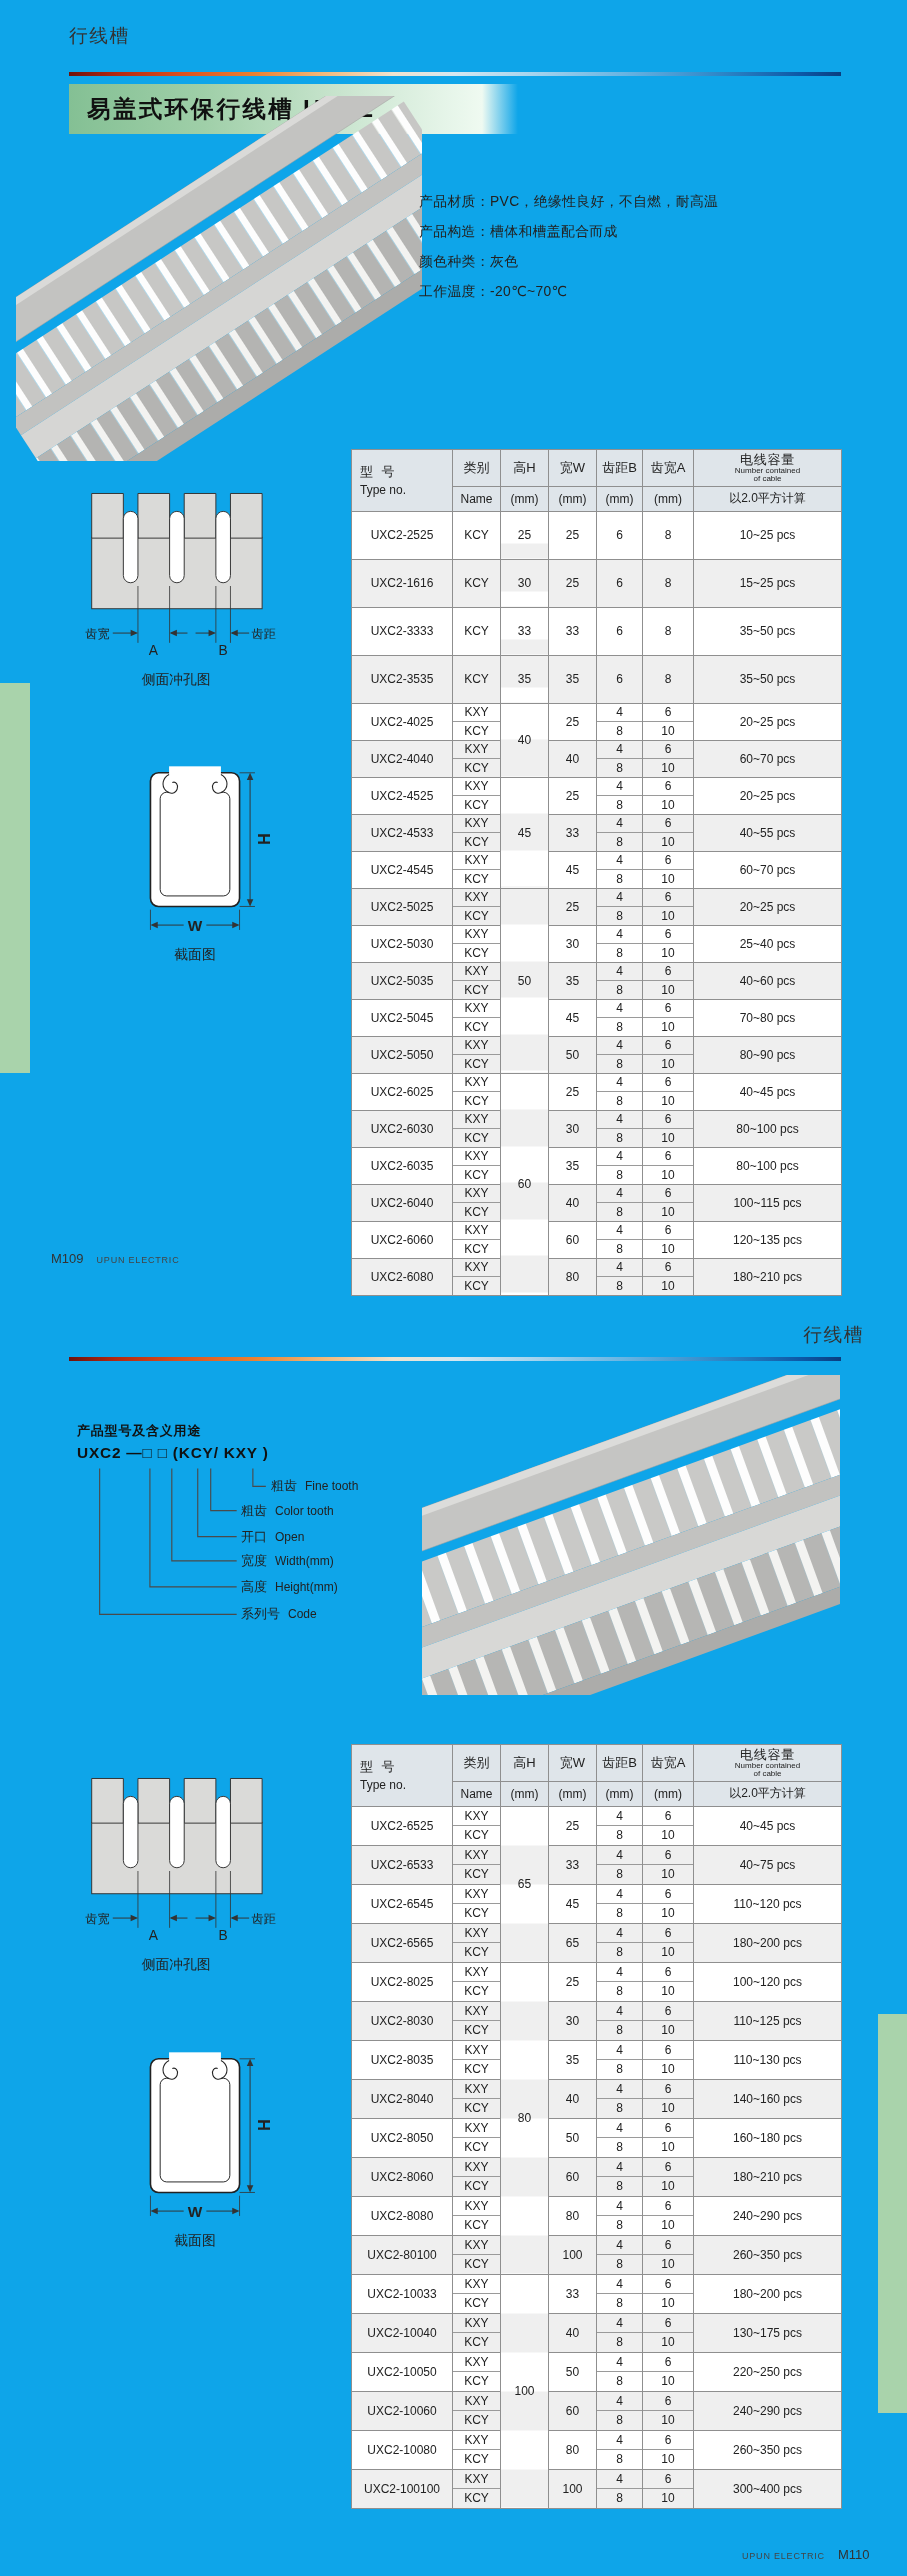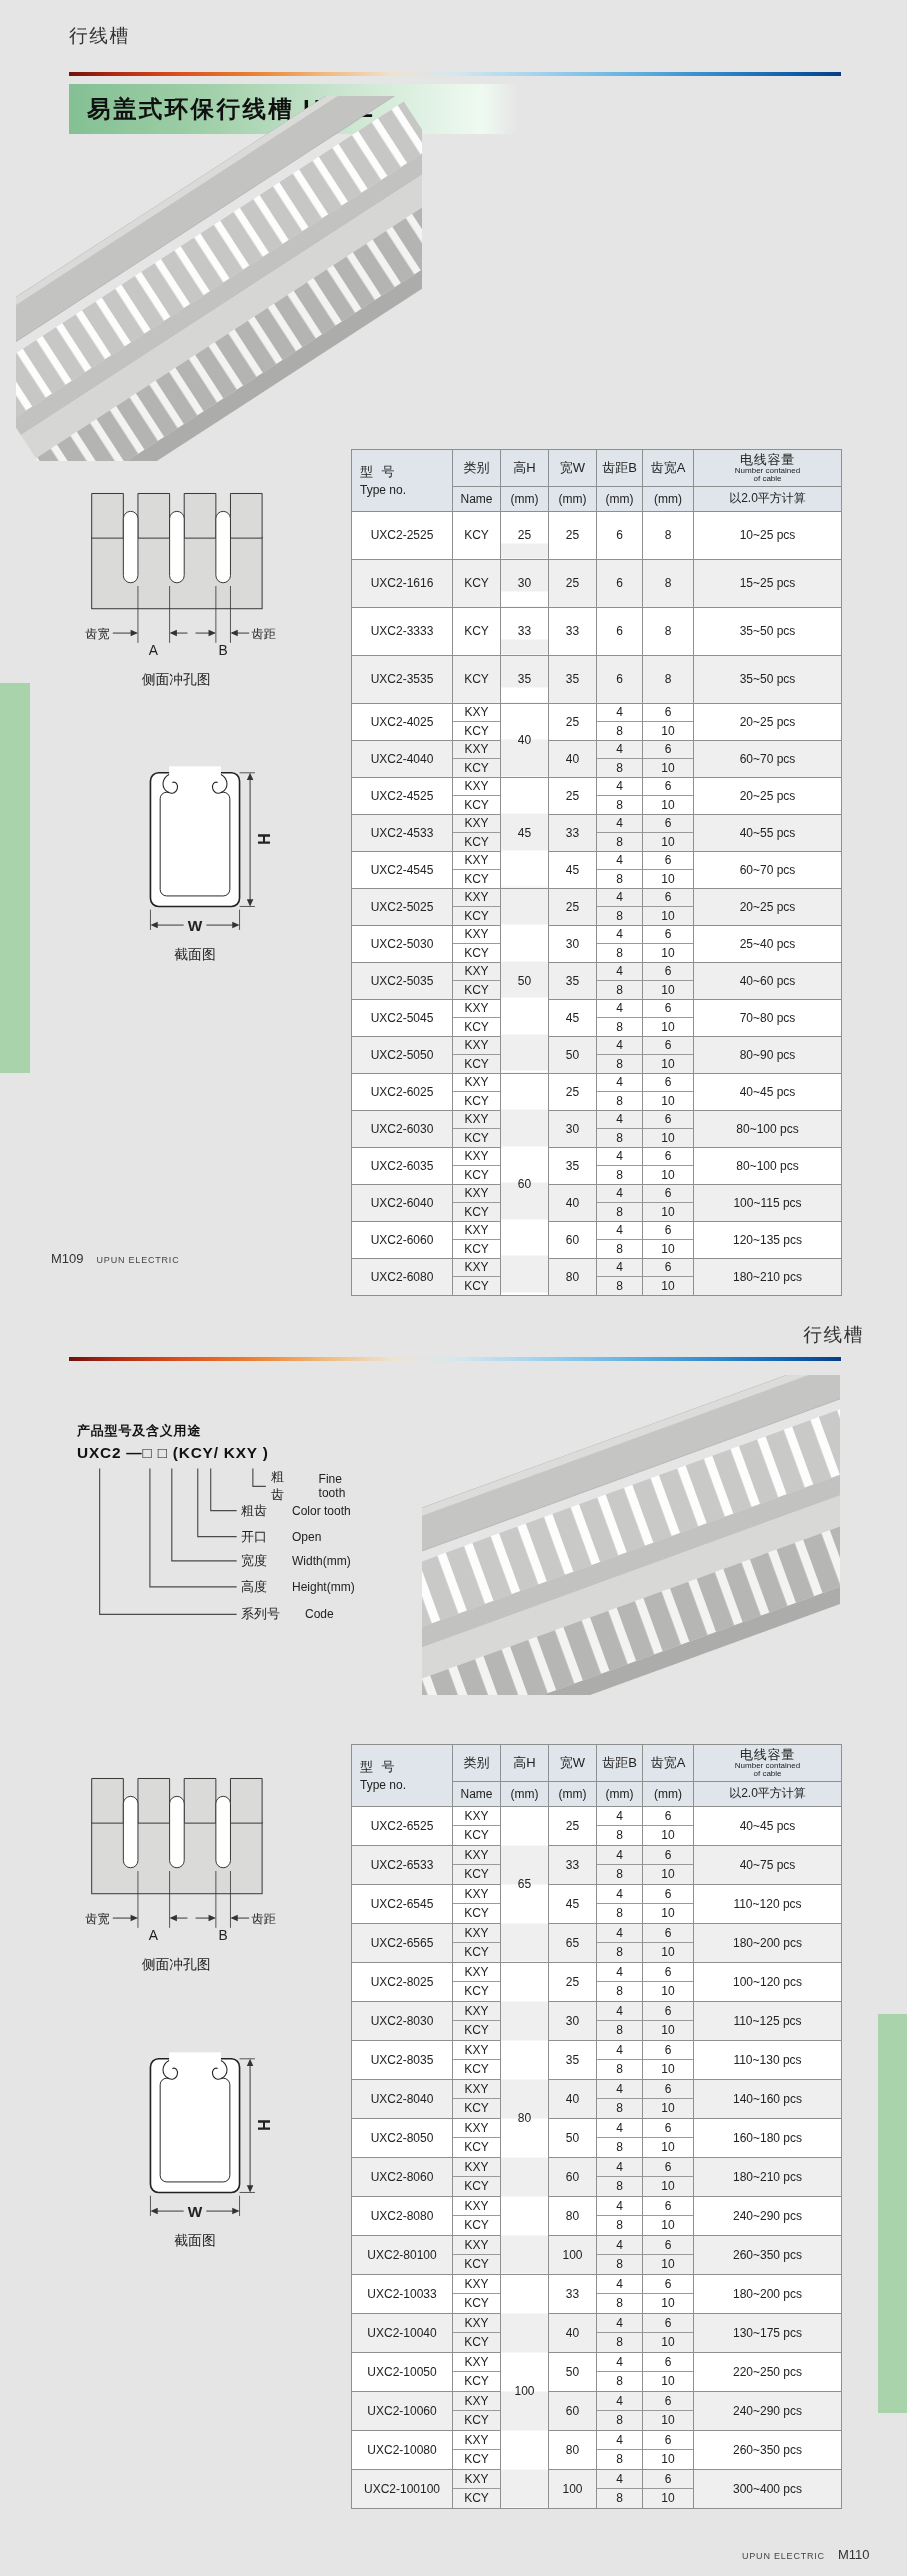--- a/index.html
+++ b/index.html
@@ -1,17 +1,17 @@
 <!DOCTYPE html>
 <html style="font-size:13px"><head>
 <meta charset="utf-8">
 <style>
   html,body{margin:0;padding:0;background:#fff;}
   body{font-family:"Liberation Sans","DejaVu Sans",sans-serif;color:#222;}
-  .sheet{position:relative;width:908px;height:2576px;background:#e5e5e5;overflow:hidden;}
+  .sheet{position:relative;width:908px;height:2576px;background:#0ea5e9;overflow:hidden;}
   .abs{position:absolute;}
   .page{position:absolute;left:0;width:908px;}
 
   
   .duct-heading{font-size:18.7px;color:#333;letter-spacing:1.6px;}
   .rainbow-bar{height:4px;width:772px;
     background:linear-gradient(90deg,#6f120b 0%,#b22812 6%,#d94e1d 14%,#eb8132 24%,#f0b97c 33%,#efe3cf 42%,#d5e7f0 50%,#a6d4ee 60%,#67b4e2 72%,#2b84c6 85%,#0c57a5 95%,#0a3e80 100%);}
   .title-banner{width:431px;height:50px;line-height:50px;padding-left:18px;
     background:linear-gradient(90deg,#84c094 0%,#9fcfa8 30%,#cfe8d4 65%,#effaf1 92%,rgba(247,252,248,0) 100%);
     font-size:23.5px;font-weight:bold;letter-spacing:2.4px;color:#111;}
@@ -48,21 +48,21 @@
   .green-strip{background:#a9d3ab;width:30px;}
 
   
   .footer-row{display:flex;align-items:baseline;gap:13px;}
   .f-page{font-size:13px;color:#333;}
   .f-brand{font-size:9px;letter-spacing:0.8px;color:#444;}
 
   
   .md-title{font-size:13px;font-weight:bold;color:#111;letter-spacing:0.8px;}
   .md-formula{font-size:15.4px;font-weight:bold;color:#111;letter-spacing:0.8px;}
-  .md-label{display:flex;align-items:center;gap:25px;height:16px;}
+  .md-label{display:flex;align-items:center;gap:8px;height:16px;}
   .md-zh{font-size:13px;color:#222;}
   .md-en{font-size:12px;color:#222;}
 
   svg text{font-family:"Liberation Sans","DejaVu Sans",sans-serif;}
 </style>
 </head>
 <body>
 
 <div class="sheet">
 
@@ -87,20 +87,26 @@
         <rect x="-60" y="108" width="620" height="46" fill="#c3c3c1" stroke="#a2a2a0" stroke-width="0.6"></rect>
         <rect x="-60" y="108" width="620" height="8" fill="#dadad8"></rect>
         <rect x="-60" y="166" width="620" height="66" fill="url(#finA)"></rect>
         <rect x="-60" y="232" width="620" height="22" fill="#c2c2c0"></rect>
         <rect x="-60" y="254" width="620" height="34" fill="#d6d6d4"></rect>
         <rect x="-60" y="288" width="620" height="64" fill="url(#finB)"></rect>
         <rect x="-60" y="352" width="620" height="20" fill="#acacaa"></rect>
       </g>
     </svg>
 
+    <div class="abs spec-zh" style="left:419px;top:187px;">
+      <div>产品材质：PVC，绝缘性良好，不自燃，耐高温</div>
+      <div>产品构造：槽体和槽盖配合而成</div>
+      <div>颜色种类：灰色</div>
+      <div>工作温度：-20℃~70℃</div>
+    </div>
 
     <svg class="abs" style="left:77px;top:487px;" width="199" height="211" viewBox="0 0 245 260">
       <rect x="18" y="62" width="210" height="88" fill="#dadad8" stroke="#333" stroke-width="1.2"></rect>
       <path d="M18,63 L18,8 L57,8 L57,63 Z" fill="#dadad8" stroke="#333" stroke-width="1.2"></path>
       <path d="M75,63 L75,8 L114,8 L114,63 Z" fill="#dadad8" stroke="#333" stroke-width="1.2"></path>
       <path d="M132,63 L132,8 L171,8 L171,63 Z" fill="#dadad8" stroke="#333" stroke-width="1.2"></path>
       <path d="M189,63 L189,8 L228,8 L228,63 Z" fill="#dadad8" stroke="#333" stroke-width="1.2"></path>
       <rect x="57" y="30" width="18" height="88" rx="9" fill="#ffffff" stroke="#333" stroke-width="1.2"></rect>
       <rect x="114" y="30" width="18" height="88" rx="9" fill="#ffffff" stroke="#333" stroke-width="1.2"></rect>
       <rect x="171" y="30" width="18" height="88" rx="9" fill="#ffffff" stroke="#333" stroke-width="1.2"></rect>

